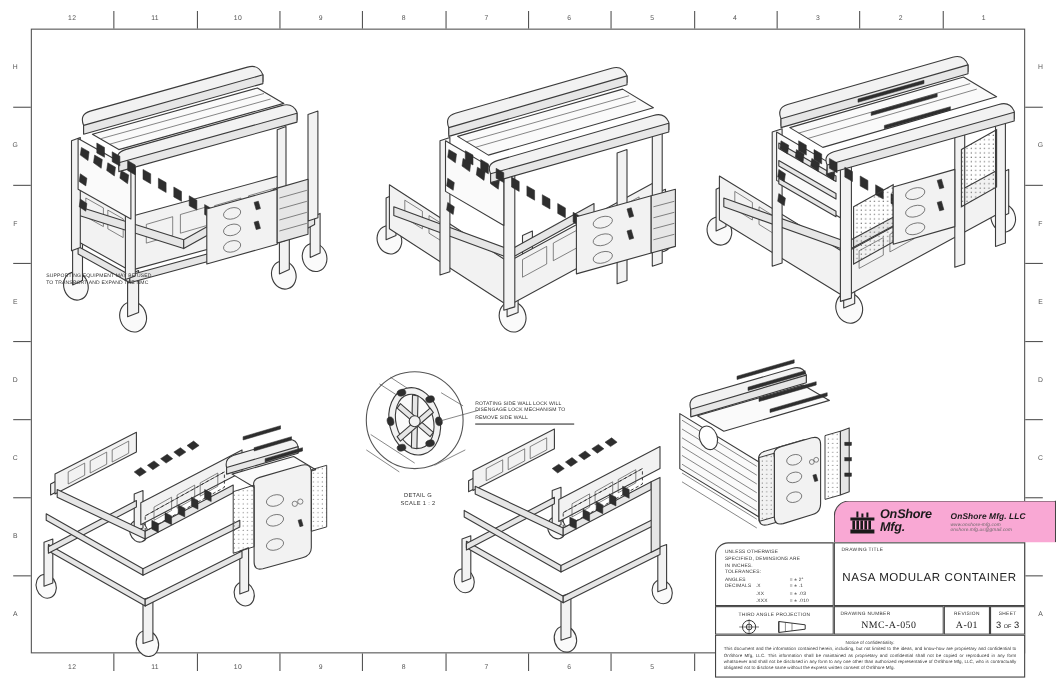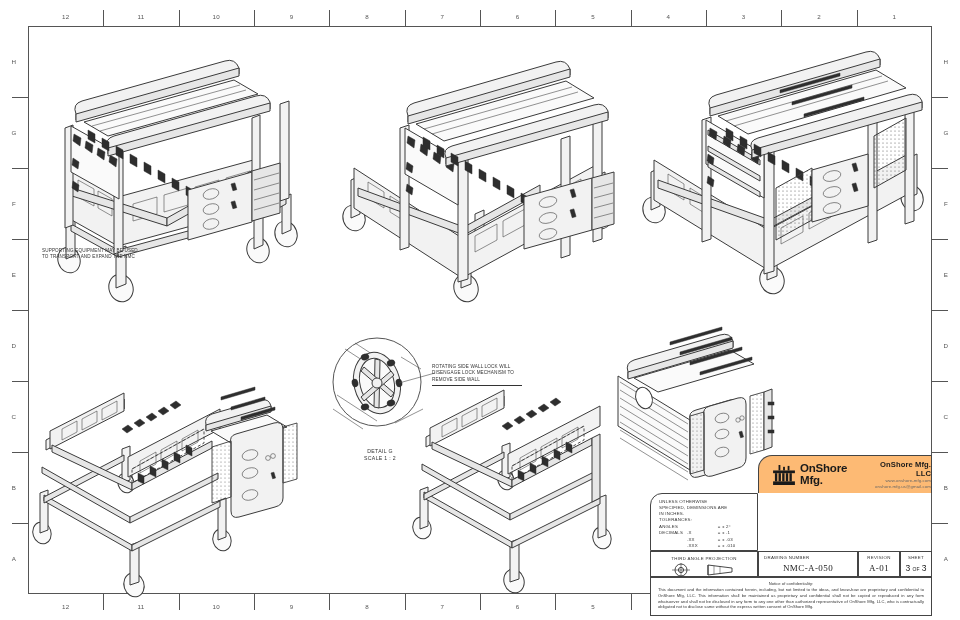--- a/index.html
+++ b/index.html
@@ -32,28 +32,28 @@
               text-align:center;letter-spacing:.3px;}
   .underline{position:absolute;height:0;border-top:.8px solid #333;}
 
   
   #tblock{position:absolute;left:650px;top:455px;width:282px;height:139px;
           box-sizing:border-box;}
   .tb-box{position:absolute;box-sizing:border-box;border:.9px solid #444;background:#fff;}
   .tb-lbl{font-size:4.4px;letter-spacing:.3px;color:#333;}
   .tb-val{font-size:9px;color:#222;letter-spacing:.4px;font-family:Liberation Serif, serif;}
 
-  .logo-wrap{position:absolute;left:108px;top:0;width:174px;height:38px;
+  .logo-wrap{position:absolute;left:108px;top:0;width:202px;height:38px;
              box-sizing:border-box;border:.9px solid #444;border-bottom:none;
-             border-top-left-radius:14px;background:#fdba74;overflow:hidden;}
+             border-top-left-radius:14px;background:#f9a8d4;overflow:hidden;font-style:italic;}
   .logo-row{display:flex;align-items:center;height:100%;padding-left:14px;gap:5px;}
   .logo-mark{width:22px;height:20px;flex:0 0 auto;}
   .logo-name{font-size:11.5px;font-weight:bold;line-height:11.3px;color:#1a1a1a;
              letter-spacing:-.2px;}
-  .co-block{margin-left:12px;text-align:right;flex:1 1 auto;}
+  .co-block{margin-left:12px;text-align:left;flex:1 1 auto;}
   .co-name{font-size:7.6px;font-weight:bold;color:#1a1a1a;letter-spacing:.1px;}
   .co-sub{font-size:4.3px;color:#666;line-height:5.4px;letter-spacing:.1px;}
 
   .tol-box{left:0;top:38px;width:108px;height:58px;border-top-left-radius:12px;
            padding:5px 0 0 8px;}
   .tol-l{font-size:4.4px;line-height:6.1px;color:#333;letter-spacing:.2px;}
   .tol-tbl{margin-top:1px;font-size:4.4px;line-height:6.1px;color:#333;
            border-collapse:collapse;}
   .tol-tbl td{padding:0;letter-spacing:.2px;}
   .tol-tbl td.k{padding-left:4px;}
@@ -698,20 +698,24 @@
             </tr>
             <tr>
               <td></td>
               <td class="k">.XXX</td>
               <td class="v">= ± .010</td>
             </tr>
           </tbody>
         </table>
     </div>
 
+    <div class="tb-box title-box">
+      <div class="tb-lbl">DRAWING TITLE</div>
+      <div class="title-main">NASA MODULAR CONTAINER</div>
+    </div>
 
     <div class="tb-box proj-box">
       <div class="tb-lbl">THIRD ANGLE PROJECTION</div>
       <svg width="74" height="14" viewBox="0 0 74 14" style="position:absolute;left:17px;top:11px;">
         <circle cx="13" cy="7" r="6" fill="none" stroke="#333" stroke-width=".9"></circle>
         <circle cx="13" cy="7" r="2.6" fill="none" stroke="#333" stroke-width=".9"></circle>
         <path d="M13 0 v14 M4 7 h18" stroke="#333" stroke-width=".6"></path>
         <path d="M40 2 L64 5 L64 9 L40 12 Z" fill="none" stroke="#333" stroke-width=".9"></path>
         <path d="M40 2 L40 12" stroke="#333" stroke-width=".9"></path>
         <path d="M46 2.8 L46 11.2 M52 3.5 L52 10.5" stroke="#333" stroke-width=".5"></path>

